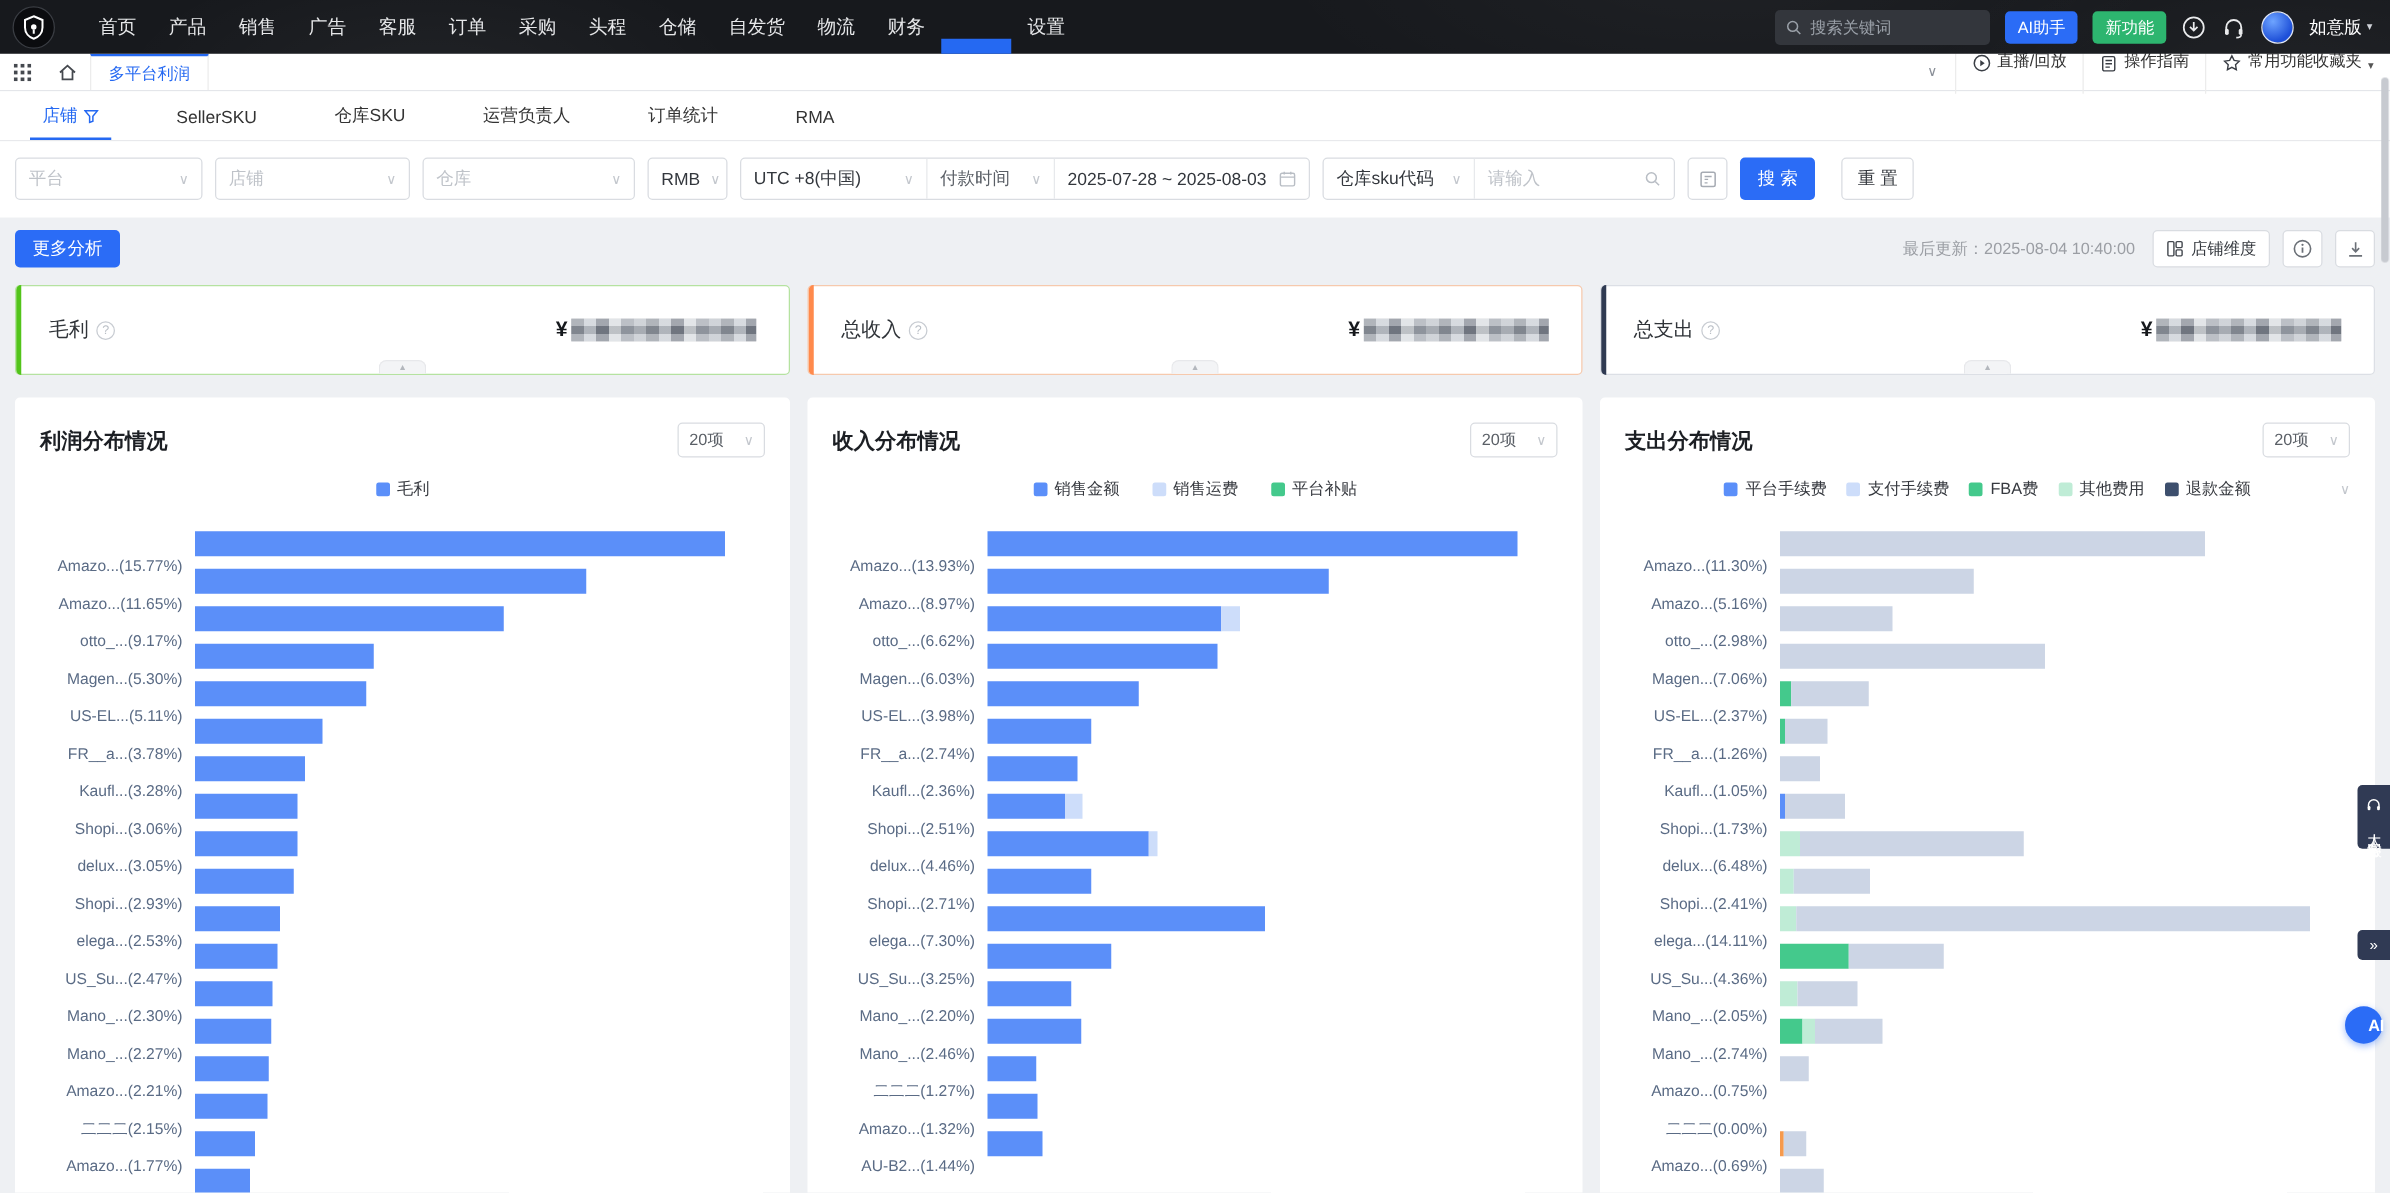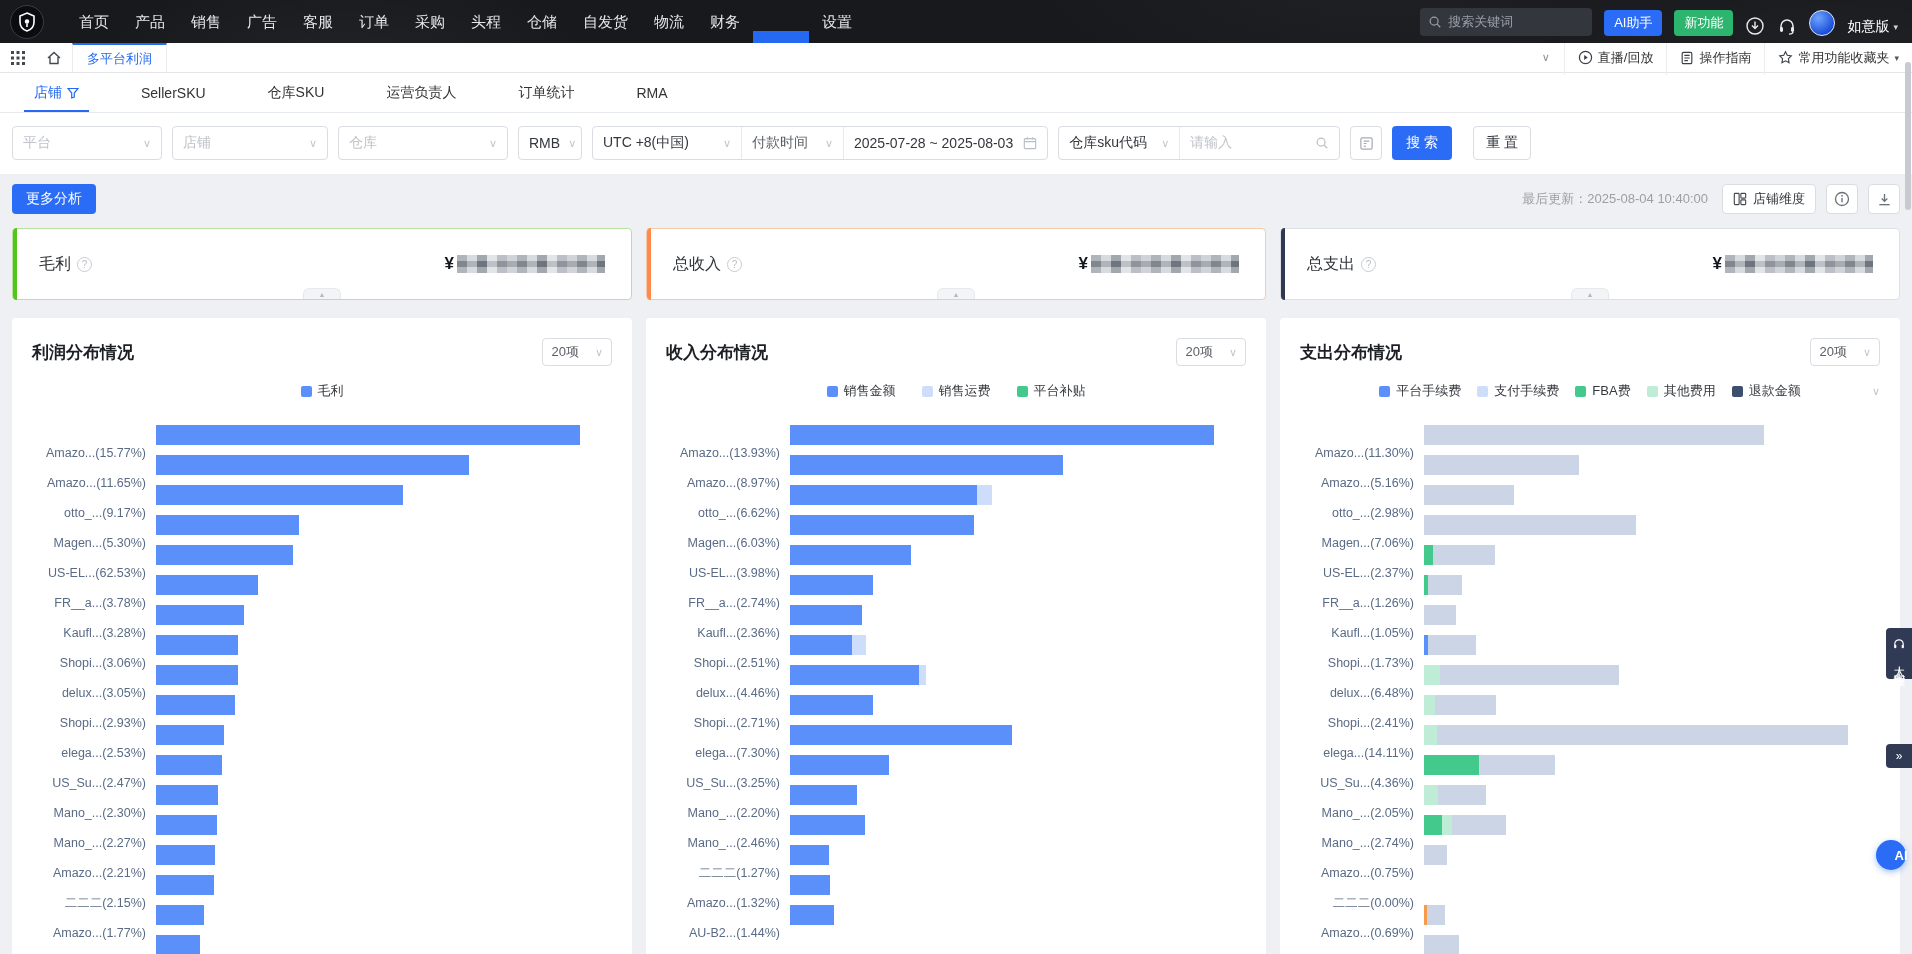--- a/index.html
+++ b/index.html
@@ -14,21 +14,21 @@
         radial-gradient(ellipse 420px 180px at 18% 160%, rgba(255,255,255,.045), transparent 60%),
         radial-gradient(ellipse 600px 220px at 72% -60%, rgba(255,255,255,.035), transparent 60%),
         radial-gradient(ellipse 500px 200px at 96% 150%, rgba(255,255,255,.04), transparent 60%); }
   .logo { width:34px; height:34px; border-radius:50%; background:#0b0c0f;
           display:flex; align-items:center; justify-content:center; margin-right:22px;
           border:1px solid #3a3d43; position:relative; }
   .nav-menu { display:flex; align-items:stretch; height:43px; position:relative; }
   .nav-item { padding:0 13px; line-height:43px; font-size:15px; color:#e6e7e9; cursor:pointer; }
   .nav-item.active { background:#2569f2; color:#fff;margin-top:31px; }
   .topnav .spacer { flex:1; }
-  .nav-right { display:flex; align-items:flex-end; gap:12px; position:relative; }
+  .nav-right { display:flex; align-items:center; gap:12px; position:relative; }
   .nav-search { width:172px; height:28px; background:#33363c; border-radius:4px;
                 display:flex; align-items:center; padding:0 8px; gap:6px; color:#9aa0a8; font-size:13px; }
   .pill-btn { height:26px; padding:0 10px; border-radius:4px; color:#fff; font-size:13px;
               display:flex; align-items:center; cursor:pointer; }
   .pill-blue { background:#2b6cf6; } .pill-green { background:#2db56f; }
   .ic { display:inline-flex; align-items:center; justify-content:center; }
   .avatar { width:26px; height:26px; border-radius:50%;
             background:radial-gradient(circle at 35% 30%, #6ea4ff, #1d4fd8 70%);
             border:1.5px solid #dfe6f5; }
   .version { font-size:14px; color:#fff; display:flex; align-items:center; gap:4px; cursor:pointer; }
@@ -36,21 +36,21 @@
 
   
   .tabbar { height:30px; background:#fff; border-bottom:1px solid #e4e6ea; display:flex; align-items:stretch; }
   .tb-cell { width:36px; display:flex; align-items:center; justify-content:center; color:#40454d; cursor:pointer; }
   .ws-tab { min-width:92px; padding:0 14px; display:flex; align-items:center; justify-content:center;
             font-size:13px; color:#2569f2; border-left:1px solid #ececec; border-right:1px solid #ececec;
             border-top:2px solid #2569f2; cursor:pointer; background:#fff; }
   .tabbar .spacer { flex:1; }
   .tb-right { display:flex; align-items:center; }
   .tb-chev { padding:0 14px; color:#8a8f98; font-size:11px; cursor:pointer; }
-  .tb-link { display:flex; align-items:center; gap:5px; font-size:13px; color:#333;
+  .tb-link { display:flex; align-items:flex-end; gap:5px; font-size:13px; color:#333;
              padding:17px 13px; border-left:1px solid #ececec; height:100%; cursor:pointer; }
   .tb-link .caret { color:#555; }
 
   
   .subtabs { height:40px; background:#fff; border-bottom:1px solid #e8e9ec;
              display:flex; align-items:stretch; padding-left:34px; gap:62px; }
   .subtab { display:flex; align-items:center; gap:5px; font-size:14px; color:#333;
             position:relative; cursor:pointer; }
   .subtab.active { color:#2569f2; }
   .subtab.active::after { content:""; position:absolute; left:-10px; right:-10px; bottom:0;
@@ -127,21 +127,21 @@
   .seg { height:20px; }
 
   
   .svc-tab { position:fixed; right:0; top:628px; width:26px; padding:9px 0 10px;
              background:#303a54; border-radius:4px 0 0 4px; display:flex; flex-direction:column;
              align-items:center; gap:6px; color:#fff; cursor:pointer; z-index:30; }
   .svc-txt { writing-mode:vertical-rl; font-size:12px; letter-spacing:3px; }
   .svc-exp { position:fixed; right:0; top:744px; width:26px; height:24px; background:#303a54;
              border-radius:4px 0 0 4px; color:#fff; display:flex; align-items:center;
              justify-content:center; font-size:12px; cursor:pointer; z-index:30; }
-  .ai-fab { position:fixed; right:6px; top:840px; width:30px; height:30px; border-radius:50%;
+  .ai-fab { position:fixed; right:6px; top:805px; width:30px; height:30px; border-radius:50%;
             background:#2b6cf6; color:#fff; font-size:13px; font-weight:bold; display:flex;
             align-items:center; justify-content:center; box-shadow:0 2px 6px rgba(43,108,246,.45);
             cursor:pointer; z-index:30;padding-left:20px; }
   .scroll-thumb { position:fixed; right:1px; top:62px; width:6px; height:148px; background:#c7cad0;
             border-radius:3px; z-index:30; cursor:pointer; }
 </style>
 </head>
 <body>
 
 <div class="topnav">
@@ -431,21 +431,21 @@
               <div class="seg" style="width: 54.078%; background: rgb(91, 143, 249);"></div>
             </div>
           </div>
           <div class="crow">
             <div class="clabel">Magen...(5.30%)</div>
             <div class="ctrack">
               <div class="seg" style="width: 31.2555%; background: rgb(91, 143, 249);"></div>
             </div>
           </div>
           <div class="crow">
-            <div class="clabel">US-EL...(62.53%)</div>
+            <div class="clabel">US-EL...(5.11%)</div>
             <div class="ctrack">
               <div class="seg" style="width: 30.1351%; background: rgb(91, 143, 249);"></div>
             </div>
           </div>
           <div class="crow">
             <div class="clabel">FR__a...(3.78%)</div>
             <div class="ctrack">
               <div class="seg" style="width: 22.2917%; background: rgb(91, 143, 249);"></div>
             </div>
           </div>

